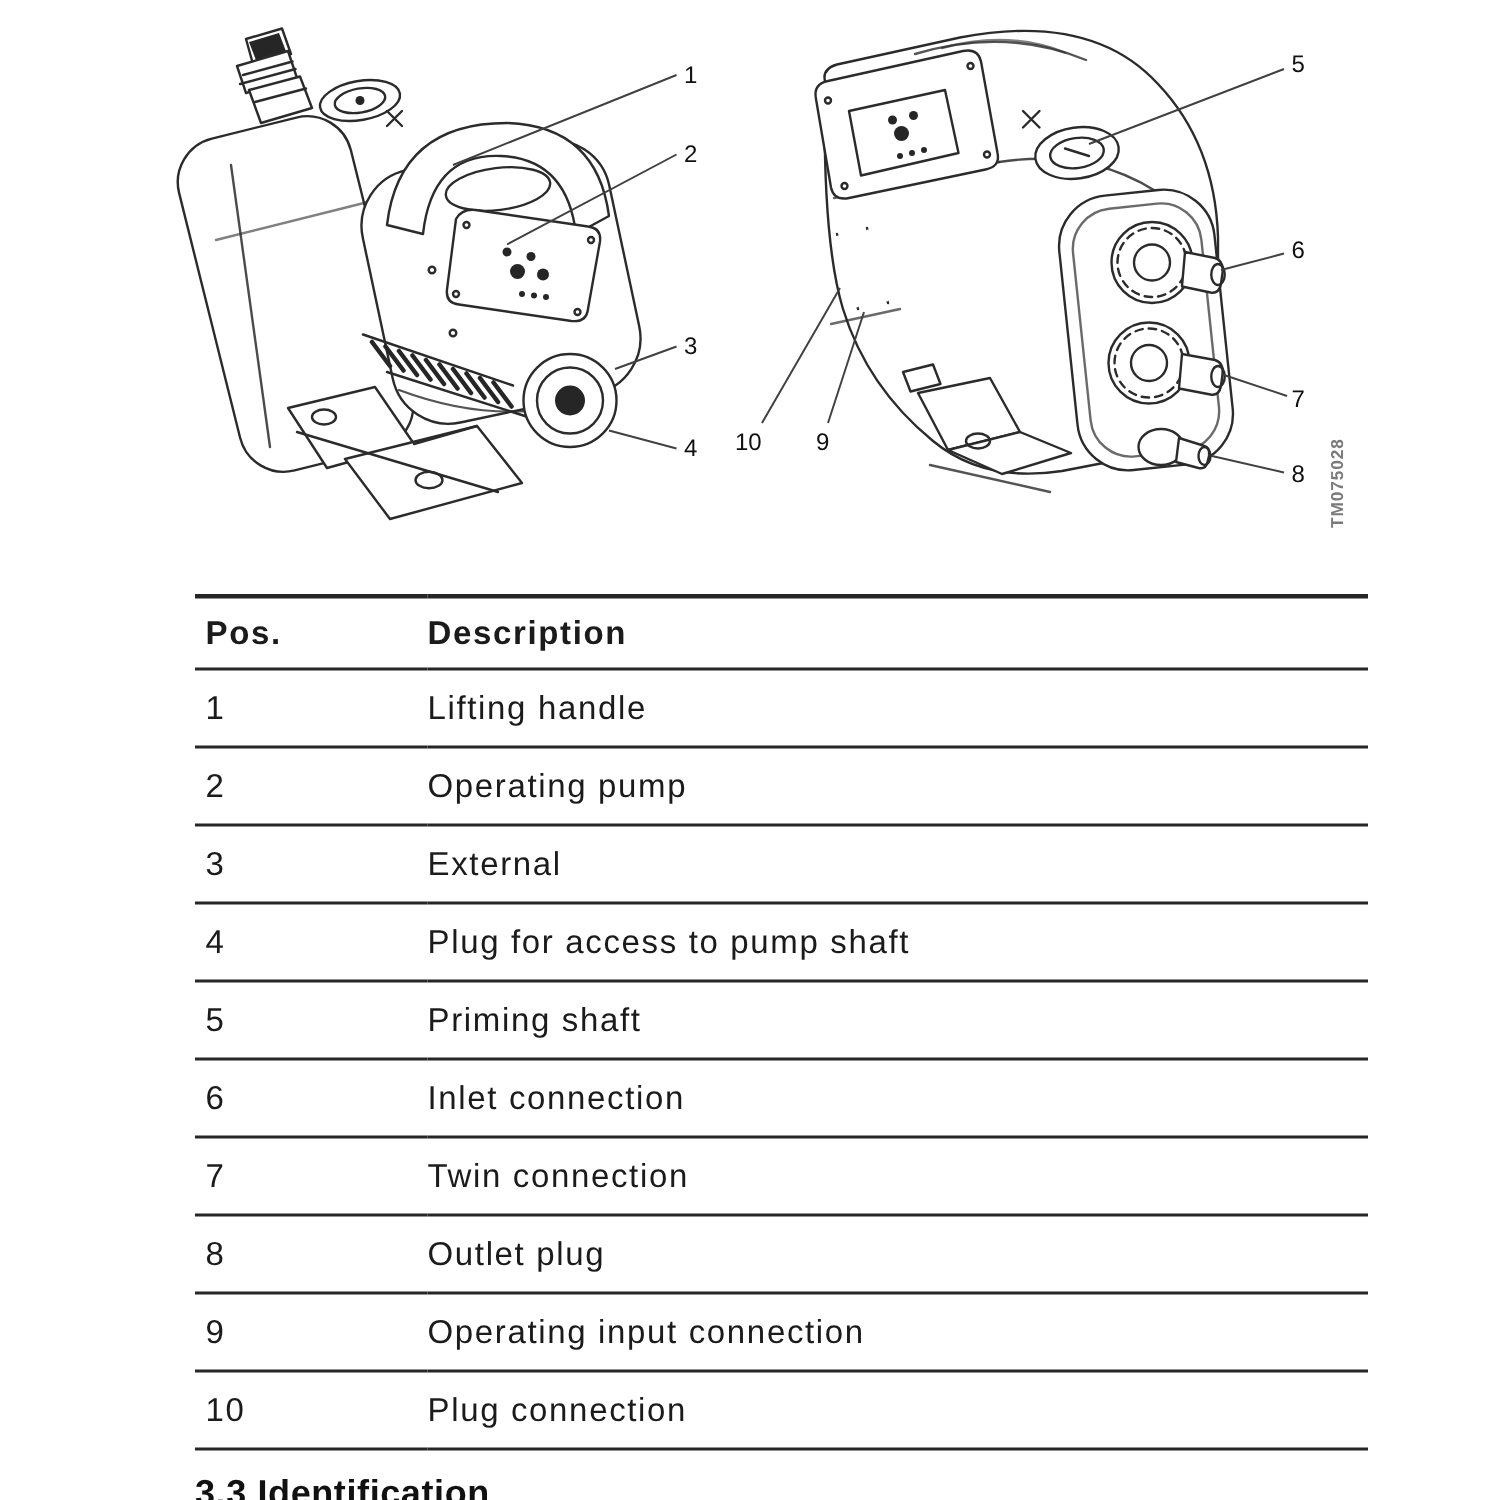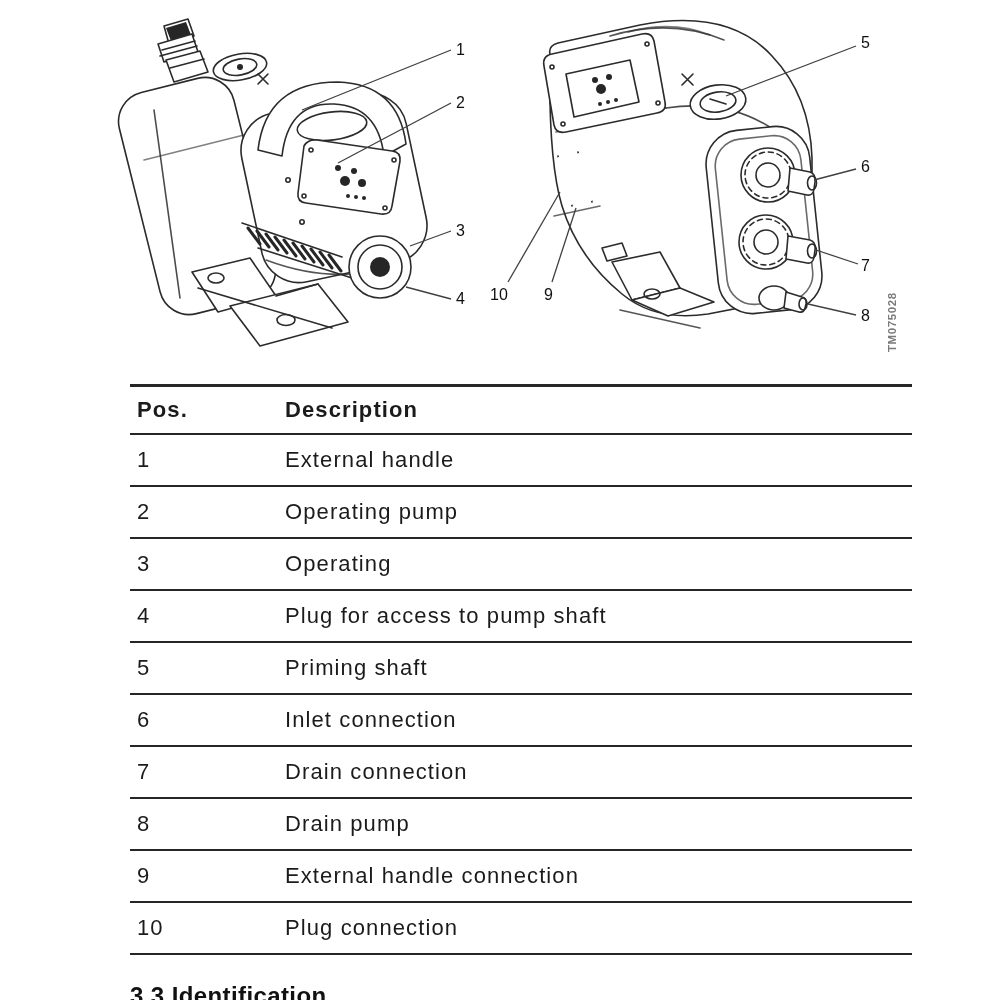--- a/index.html
+++ b/index.html
@@ -22,21 +22,21 @@
   svg text.callout{font-family:"Liberation Sans","DejaVu Sans",sans-serif;font-size:16px;fill:#101010;}
 
   .tm-code{
     position:absolute;left:886px;top:250px;height:102px;width:16px;
     writing-mode:vertical-rl;transform:rotate(180deg);
     font-size:11.5px;font-weight:bold;color:#7a7a7a;letter-spacing:0.6px;
     white-space:nowrap;
   }
 
   table.parts{
-    position:absolute;left:130px;top:384px;width:782px;
+    position:absolute;left:130px;top:396px;width:782px;
     border-collapse:collapse;table-layout:fixed;
   }
   table.parts th,table.parts td{
     text-align:left;vertical-align:middle;
     font-size:22px;letter-spacing:1.1px;color:#1b1b1b;
     border-bottom:2px solid #262626;
   }
   table.parts thead th{
     border-top:3px solid #262626;font-weight:bold;height:46px;padding:0;
   }
@@ -239,53 +239,53 @@
       </colgroup>
     <thead>
       <tr>
         <th>Pos.</th>
         <th>Description</th>
       </tr>
     </thead>
     <tbody>
       <tr>
         <td>1</td>
-        <td>External handle</td>
+        <td>Lifting handle</td>
       </tr>
       <tr>
         <td>2</td>
         <td>Operating pump</td>
       </tr>
       <tr>
         <td>3</td>
-        <td>Operating</td>
+        <td>External</td>
       </tr>
       <tr>
         <td>4</td>
         <td>Plug for access to pump shaft</td>
       </tr>
       <tr>
         <td>5</td>
         <td>Priming shaft</td>
       </tr>
       <tr>
         <td>6</td>
         <td>Inlet connection</td>
       </tr>
       <tr>
         <td>7</td>
-        <td>Drain connection</td>
+        <td>Twin connection</td>
       </tr>
       <tr>
         <td>8</td>
-        <td>Drain pump</td>
+        <td>Outlet plug</td>
       </tr>
       <tr>
         <td>9</td>
-        <td>External handle connection</td>
+        <td>Operating input connection</td>
       </tr>
       <tr>
         <td>10</td>
         <td>Plug connection</td>
       </tr>
     </tbody>
   </table>
 
   <div class="next-heading">3.3 Identification</div>
 

